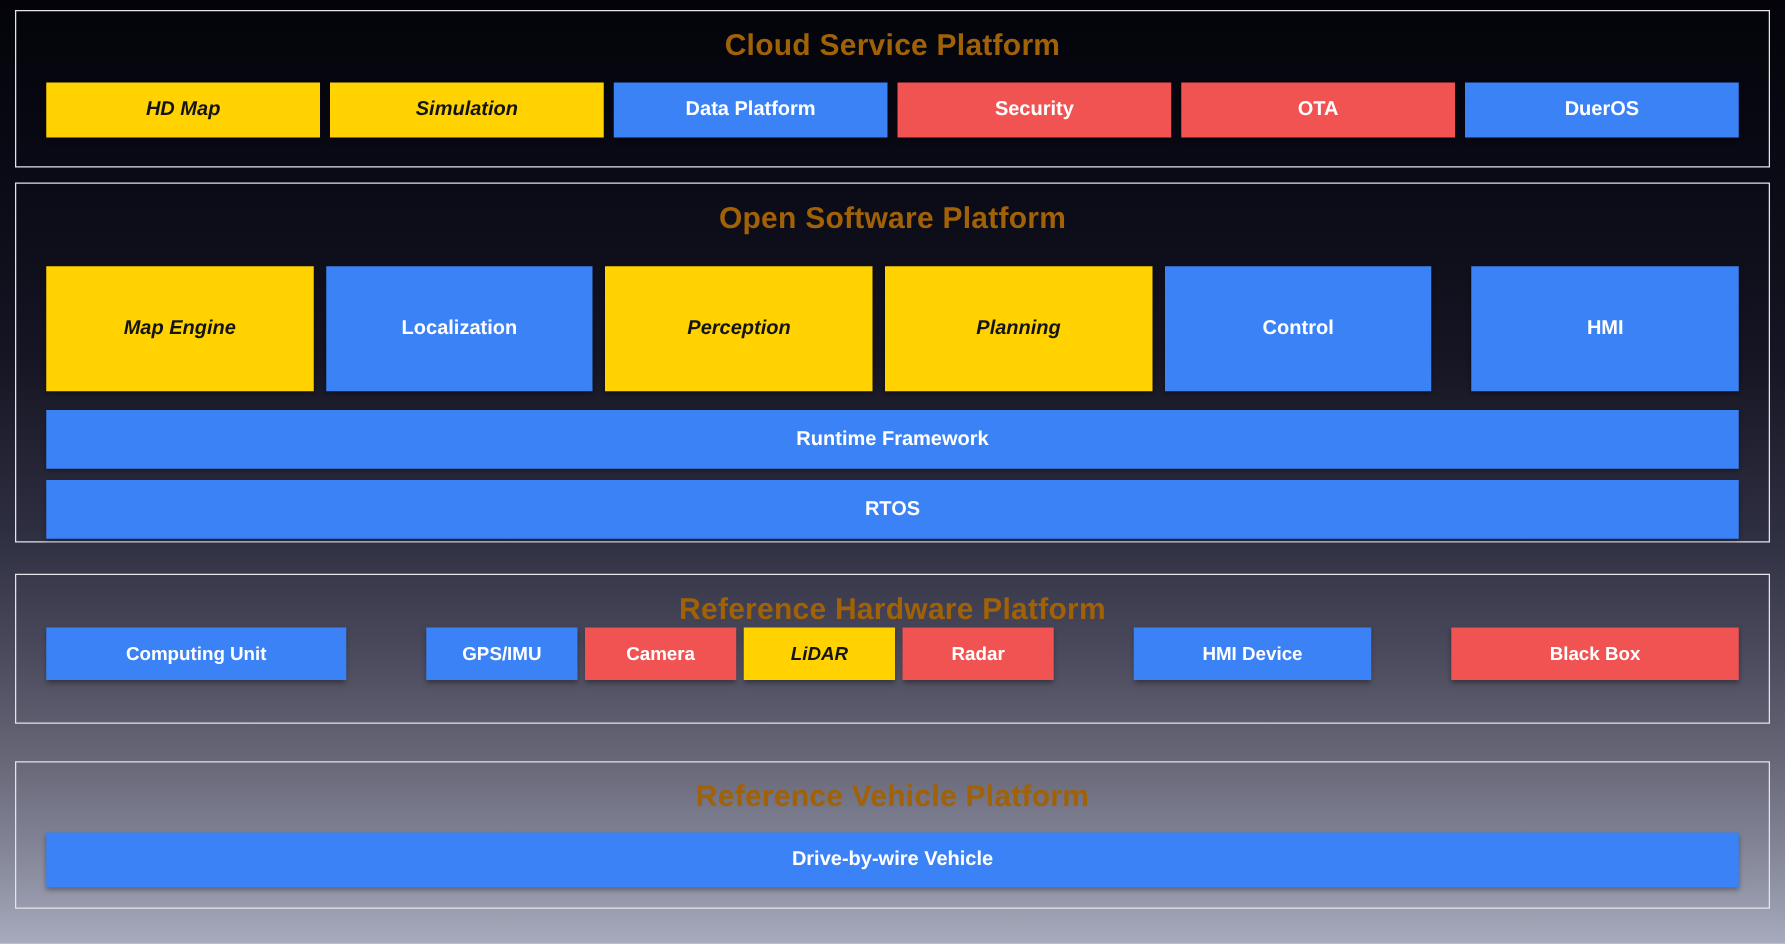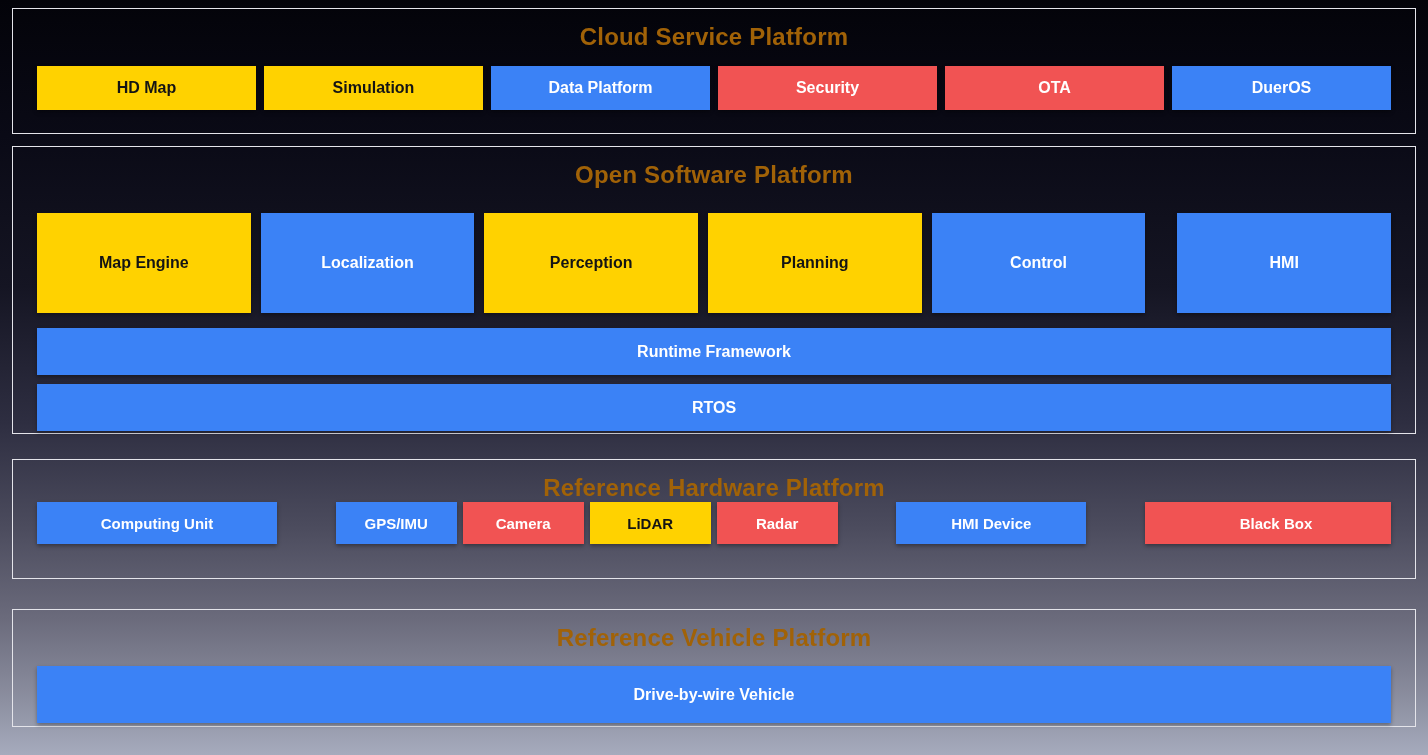--- a/index.html
+++ b/index.html
@@ -49,21 +49,21 @@
 
   .box {
     display: flex;
     align-items: center;
     justify-content: center;
     font-weight: bold;
     font-size: 16px;
     text-align: center;
     box-shadow: 0 2px 4px rgba(0,0,0,0.35);
   }
-  .yellow { background: #ffd200; color: #141414; }
+  .yellow { background: #ffd200; color: #141414; font-style: italic; }
   .blue   { background: #3b82f6; color: #ffffff; }
   .red    { background: #f15353; color: #ffffff; }
 
   
   .row-cloud {
     display: flex;
     gap: 8px;
     height: 44px;
     margin-top: 15px;
   }
@@ -84,38 +84,38 @@
     height: 47px;
     display: flex;
     align-items: center;
     justify-content: center;
     font-weight: bold;
     font-size: 16px;
     box-shadow: 0 2px 4px rgba(0,0,0,0.35);
   }
   .bar-runtime { margin-top: 15px; }
   .bar-rtos    { margin-top: 9px; }
-  .bar-vehicle { margin-top: 14px; height: 57px; }
+  .bar-vehicle { margin-top: 14px; height: 44px; }
 
   
   .row-hardware {
     display: flex;
     justify-content: space-between;
     height: 42px;
   }
   .hw-group {
     display: flex;
     gap: 6px;
     height: 100%;
   }
   .row-hardware .box { font-size: 15px; }
   .w-computing { width: 240px; }
   .w-sensor    { width: 121px; }
   .w-hmi       { width: 190px; }
-  .w-blackbox  { width: 230px; padding-left: 16px; }
+  .w-blackbox  { width: 230px; }
 </style>
 </head>
 <body>
 
 <div class="stage">
 
   <section class="panel panel-cloud">
     <h2 class="panel-title">Cloud Service Platform</h2>
     <div class="row-cloud">
       <div class="box yellow">HD Map</div>

